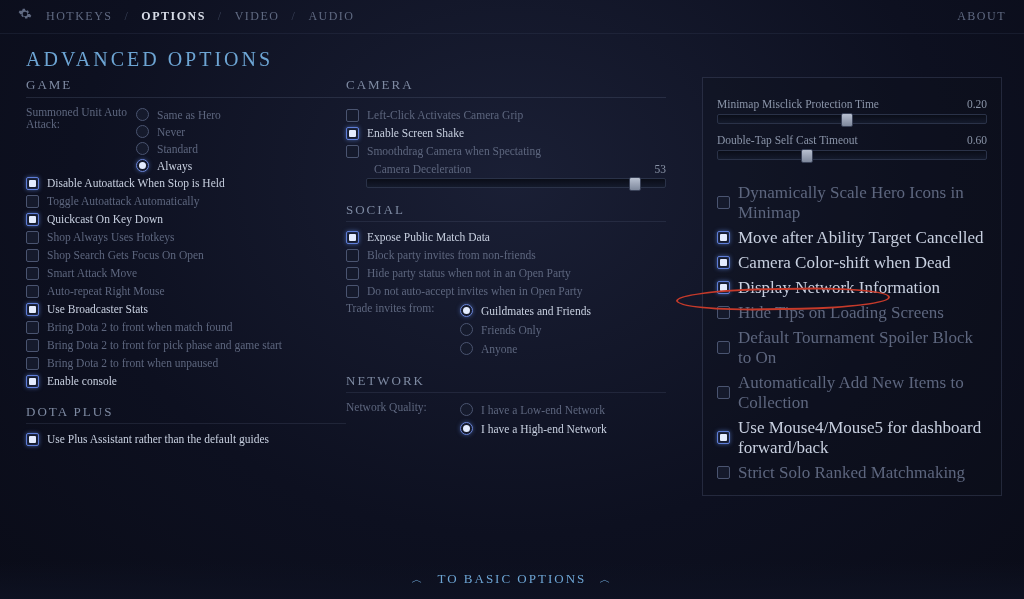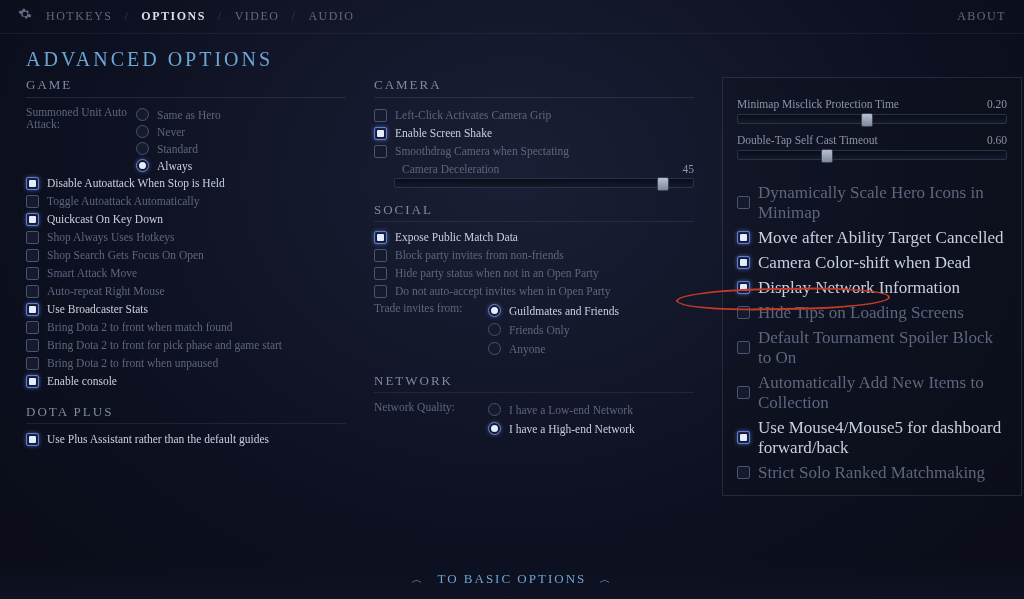--- a/index.html
+++ b/index.html
@@ -26,21 +26,20 @@
   .topbar .about { margin-left: auto; }
   .title {
     color: #6da5d4;
     font-size: 20px; letter-spacing: 3px;
     padding: 14px 0 6px 26px;
     font-weight: 400;
   }
   .columns {
     display: flex;
     padding: 0 10px 0 26px;
-    gap: 28px;
   }
   .col { flex: 0 0 320px; }
   .col.right { flex: 0 0 300px; margin-left: auto; margin-right: 12px; }
   .sect-head {
     color: #7e8aa2;
     font-size: 13px; letter-spacing: 2px;
     padding-bottom: 4px;
     border-bottom: 1px solid rgba(100,110,140,0.25);
     margin-bottom: 8px;
   }
@@ -261,21 +260,21 @@
           <span class="checkbox on"></span>
           <span class="lbl">Enable Screen Shake</span>
         </div>
         <div class="row">
           <span class="checkbox"></span>
           <span class="lbl">Smoothdrag Camera when Spectating</span>
         </div>
       </div>
     <div class="row indent">
       <span class="lbl">Camera Deceleration</span>
-      <span>45</span>
+      <span>53</span>
     </div>
     <div class="slider indent" style="margin-left:20px;">
       <div class="handle" id="decel-handle" style="left: 88%;"></div>
     </div>
 
     <div class="sub-head">SOCIAL</div>
     <div id="social-items">
         <div class="row checked">
           <span class="checkbox on"></span>
           <span class="lbl">Expose Public Match Data</span>

